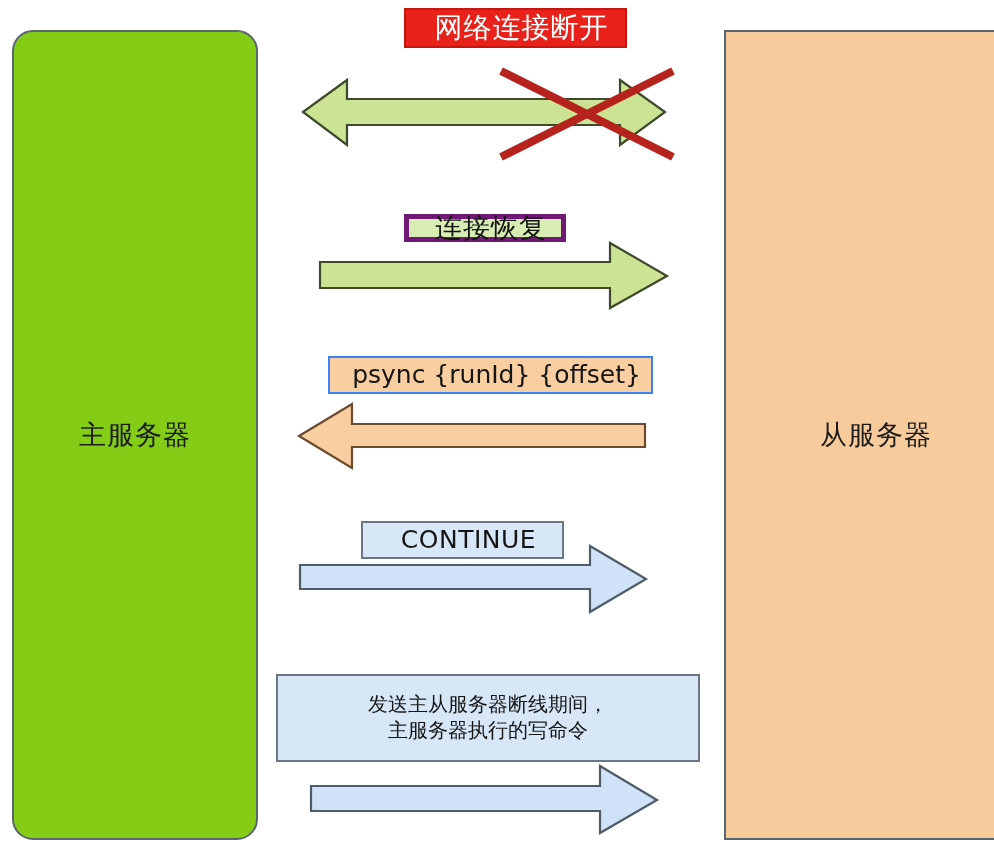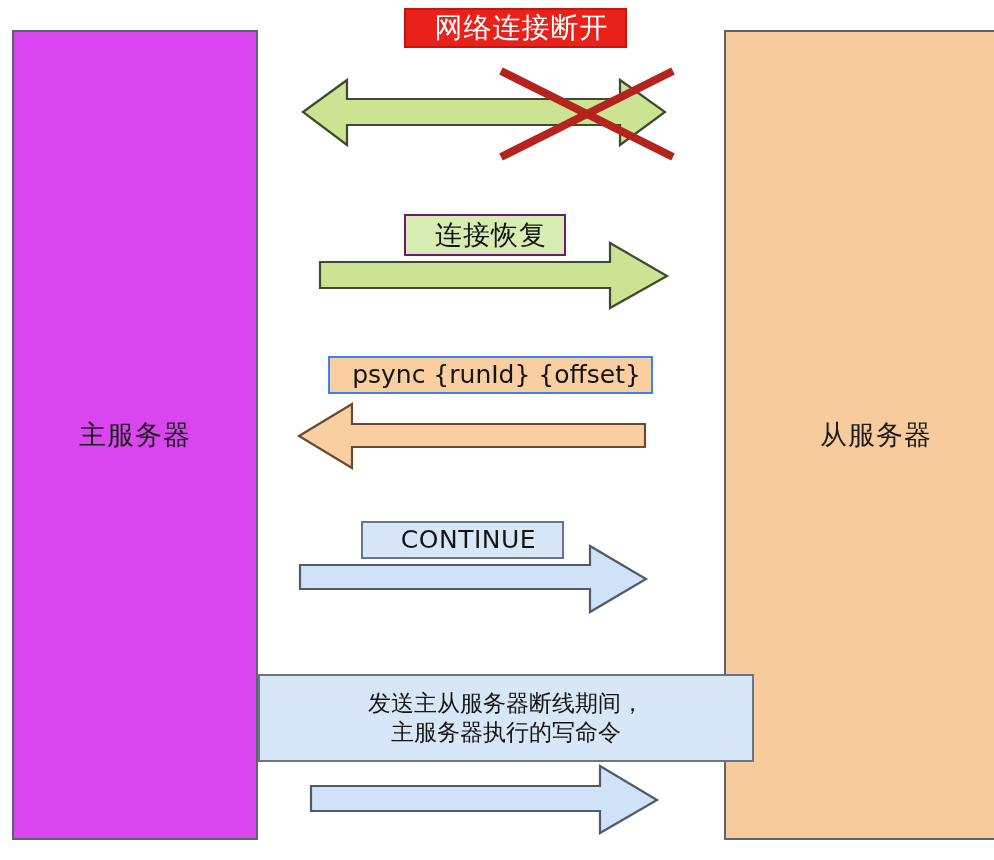--- a/index.html
+++ b/index.html
@@ -31,21 +31,22 @@
     font-size: 27px;
     color: #1b1b1b;
     letter-spacing: 1px;
     white-space: nowrap;
   }
   #master-box {
     left: 12px;
     top: 30px;
     width: 246px;
     height: 810px;
-    background: #d946ef;
+    background: #84cc16;
+    border-radius: 21px;
   }
   #slave-box {
     left: 724px;
     top: 30px;
     width: 304px;
     height: 810px;
     background: #f8cb9c;
   }
 
   
@@ -71,23 +72,23 @@
     background: #e8221b;
     border: 2px solid #c6140f;
     color: #ffffff;
     font-size: 28px;
     letter-spacing: 1px;
   }
   #reconnect-chip {
     left: 404px;
     top: 214px;
     width: 162px;
-    height: 42px;
+    height: 28px;
     background: #d8edb4;
-    border: 2px solid #701a75;
+    border: 5px solid #701a75;
     font-size: 27px;
     letter-spacing: 1px;
   }
   #psync-chip {
     left: 328px;
     top: 356px;
     width: 325px;
     height: 38px;
     background: #f9cfa1;
     border: 2px solid #3b82f6;
@@ -98,27 +99,27 @@
     top: 521px;
     width: 203px;
     height: 38px;
     background: #d7e7f7;
     border: 2px solid #6b7684;
     font-size: 25px;
     letter-spacing: 0.5px;
     text-align: center;
   }
   #writecmd-chip {
-    left: 258px;
+    left: 276px;
     top: 674px;
-    width: 496px;
+    width: 424px;
     height: 88px;
     background: #d7e7f7;
     border: 2px solid #6b7684;
-    font-size: 23px;
+    font-size: 20px;
     padding: 2px 6px;
   }
 
   
   .arrow-layer {
     position: absolute;
     left: 0;
     top: 0;
     width: 994px;
     height: 860px;

